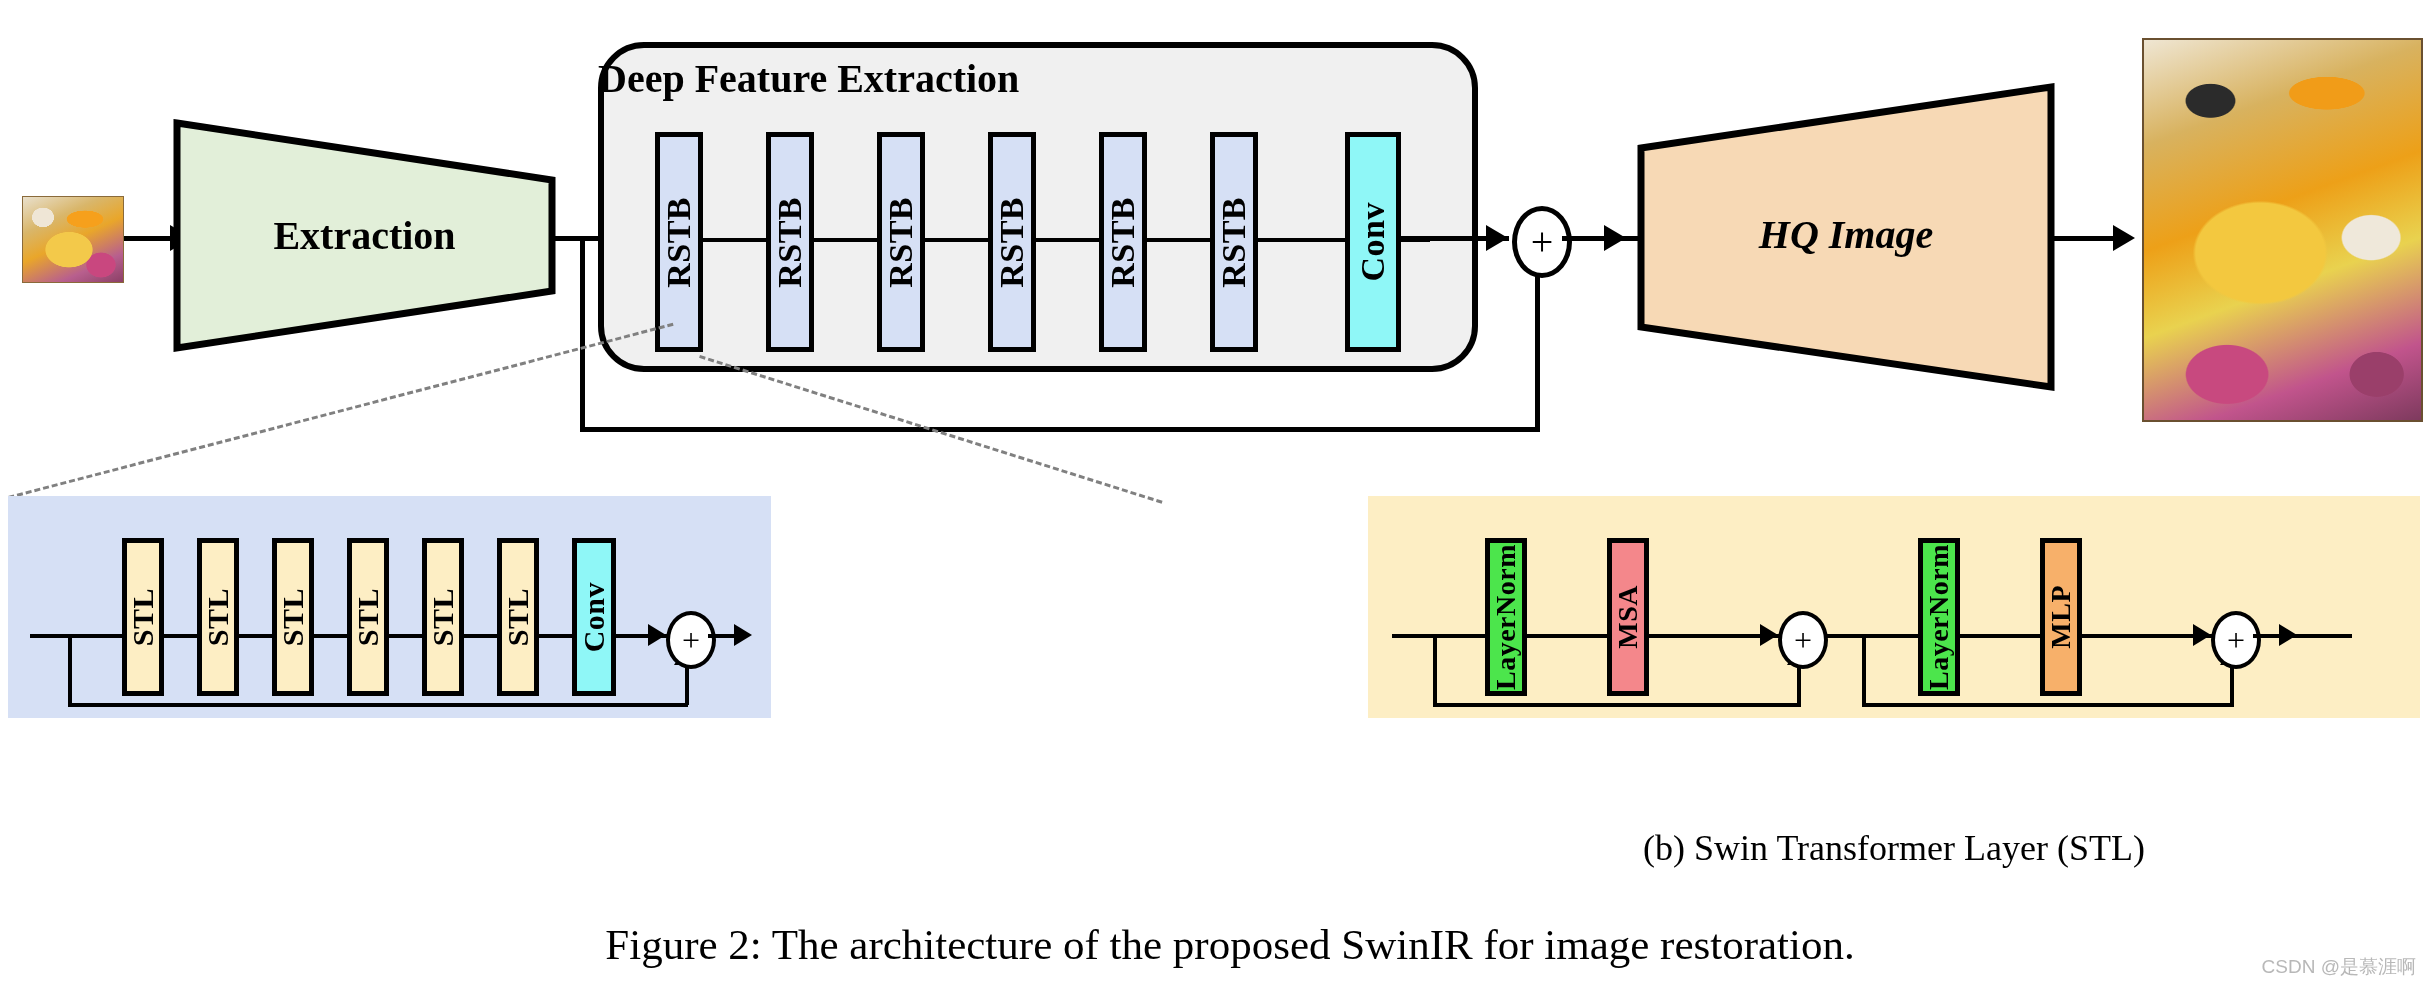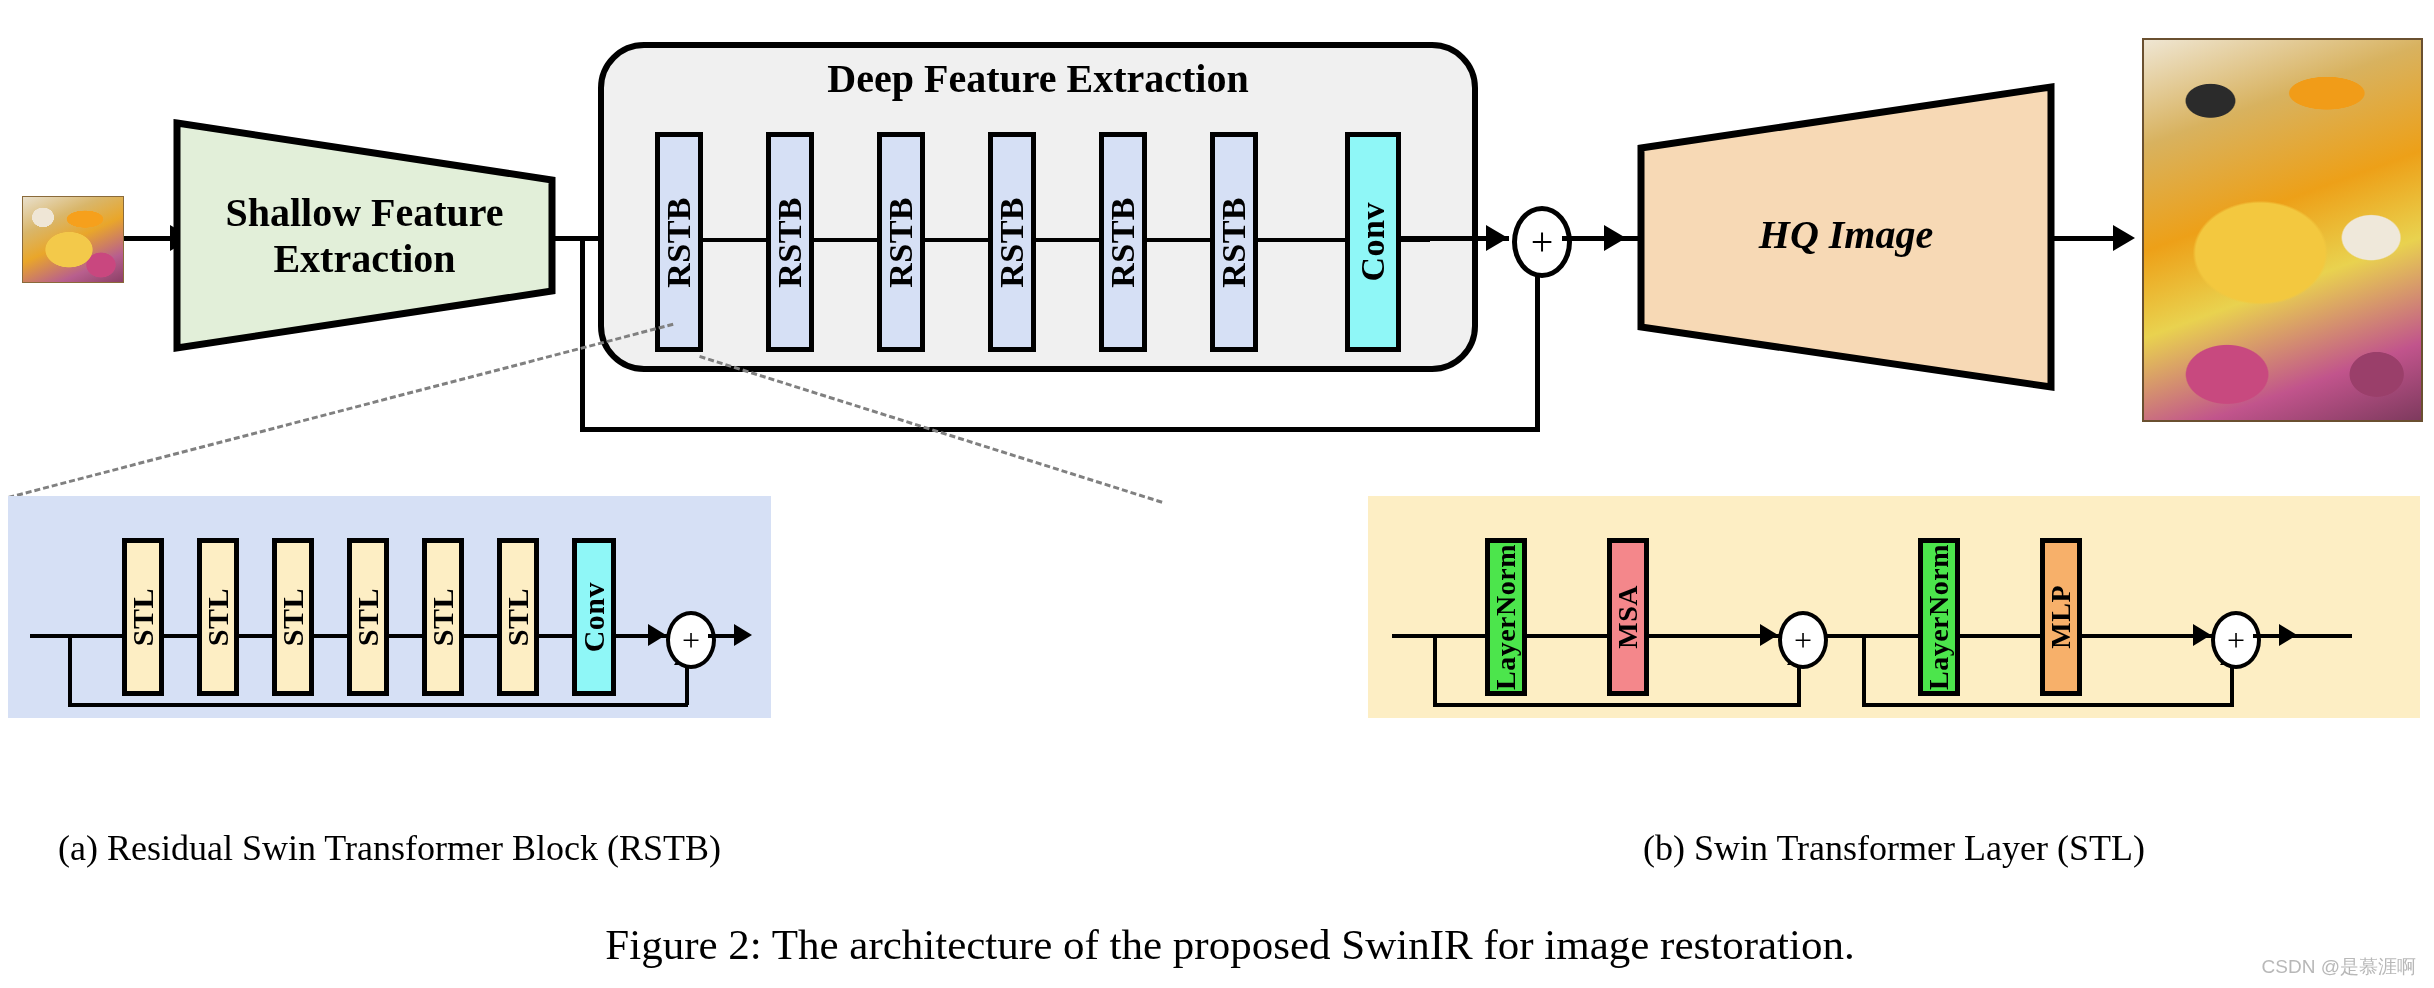--- a/index.html
+++ b/index.html
@@ -30,21 +30,21 @@
            border-bottom:20px solid #000;}
 
   .plus{position:absolute;border:5px solid #000;border-radius:50%;
         background:#fff;display:flex;align-items:center;justify-content:center;
         font-size:40px;line-height:1;font-weight:400;}
 
   .panel{position:absolute;box-sizing:border-box;}
 
   .dfe{position:absolute;background:#f0f0f0;border:6px solid #000;
        border-radius:46px;box-sizing:border-box;}
-  .dfe-title{position:absolute;width:100%;text-align:center;font-weight:700;}
+  .dfe-title{position:absolute;width:100%;font-weight:700;}
 
   .caption{position:absolute;text-align:center;}
 
   .dash{position:absolute;height:0;border-top:3px dashed #808080;
         transform-origin:0 0;}
 
   .bfly{position:absolute;overflow:hidden;}
   .wm{position:absolute;color:#b8b8b8;font-family:"Liberation Sans",sans-serif;}
 </style>
 </head>
@@ -61,21 +61,20 @@
                 linear-gradient(155deg,#e9e0cd 0%, #d9b66a 28%, #e9a62a 50%, #b85f8e 78%, #8c3f66 100%);">
   </div>
   <div class="hline" style="left:124px;top:236px;width:52px;"></div>
   <div class="arrowhead" style="left:170px;top:225px;"></div>
 
   <div class="trap" style="left:172px;top:118px;width:385px;height:235px;">
     <svg width="385" height="235" viewBox="0 0 385 235" style="position:absolute;left:0;top:0;">
       <polygon points="5,5 380,62 380,173 5,230" fill="#e2efd9" stroke="#000" stroke-width="7"></polygon>
     </svg>
     <div class="txt" style="font-size:40px;">
-      <span>Shallow Feature</span>
       <span>Extraction</span>
     </div>
   </div>
 
   <div class="hline" style="left:550px;top:236px;width:160px;"></div>
   <div class="arrowhead" style="left:666px;top:225px;"></div>
 
   <div class="vline" style="left:580px;top:236px;height:196px;"></div>
   <div class="hline" style="left:580px;top:427px;width:960px;"></div>
   <div class="vline" style="left:1535px;top:268px;height:163px;"></div>
@@ -177,21 +176,20 @@
 
   <div class="arrowhead" style="left:648px;top:624px;border-left-width:18px;border-top-width:11px;border-bottom-width:11px;"></div>
 
   <div class="plus" style="left:666px;top:611px;width:42px;height:50px;font-size:32px;border-width:4px;">
     <span>+</span>
   </div>
 
   <div class="hline" style="left:708px;top:634px;width:36px;height:4px;"></div>
   <div class="arrowhead" style="left:734px;top:624px;border-left-width:18px;border-top-width:11px;border-bottom-width:11px;"></div>
 
-  <div class="caption" style="left:8px;top:827px;width:763px;font-size:36px;">(a) Residual Swin Transformer Block (RSTB)</div>
 
   <div class="panel" style="left:1368px;top:496px;width:1052px;height:222px;background:#fdeec4;"></div>
 
   <div class="hline" style="left:1392px;top:634px;width:960px;height:4px;"></div>
 
   <div class="vline" style="left:1433px;top:634px;height:72px;width:4px;"></div>
   <div class="hline" style="left:1433px;top:703px;width:368px;height:4px;"></div>
   <div class="vline" style="left:1797px;top:660px;height:45px;width:4px;"></div>
   <div class="arrowup" style="left:1787px;top:645px;"></div>
 

